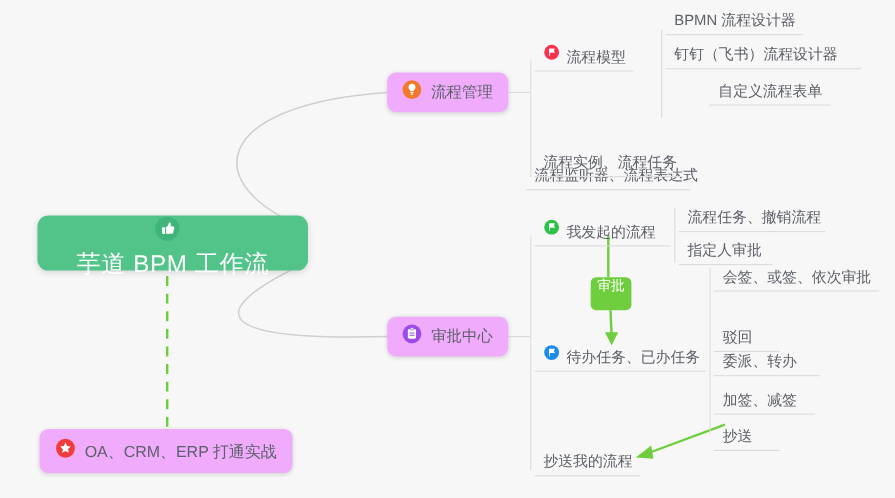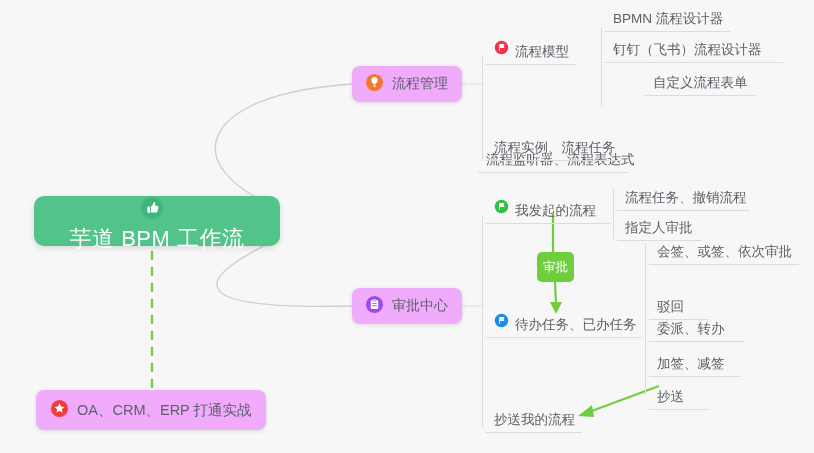--- a/index.html
+++ b/index.html
@@ -60,21 +60,21 @@
   .titem .ic{margin-right:6px;margin-bottom:1px;}
   .titem .tx{color:#5d6068;}
 
   
   .spine{position:absolute;border-left:1px solid #dcdcdc;}
 
   
   #approve-chip{
     position:absolute;left:537px;top:252px;width:37px;height:30px;
     background:#6fce3e;border-radius:5px;
-    display:flex;align-items:center;justify-content:center;
+    display:flex;justify-content:center;
   }
   #approve-chip .tx{color:#fff;font-size:12.5px;white-space:nowrap;}
 </style>
 </head>
 <body>
 
 <div id="canvas">
 
   <svg class="links" viewBox="0 0 814 453">
 

